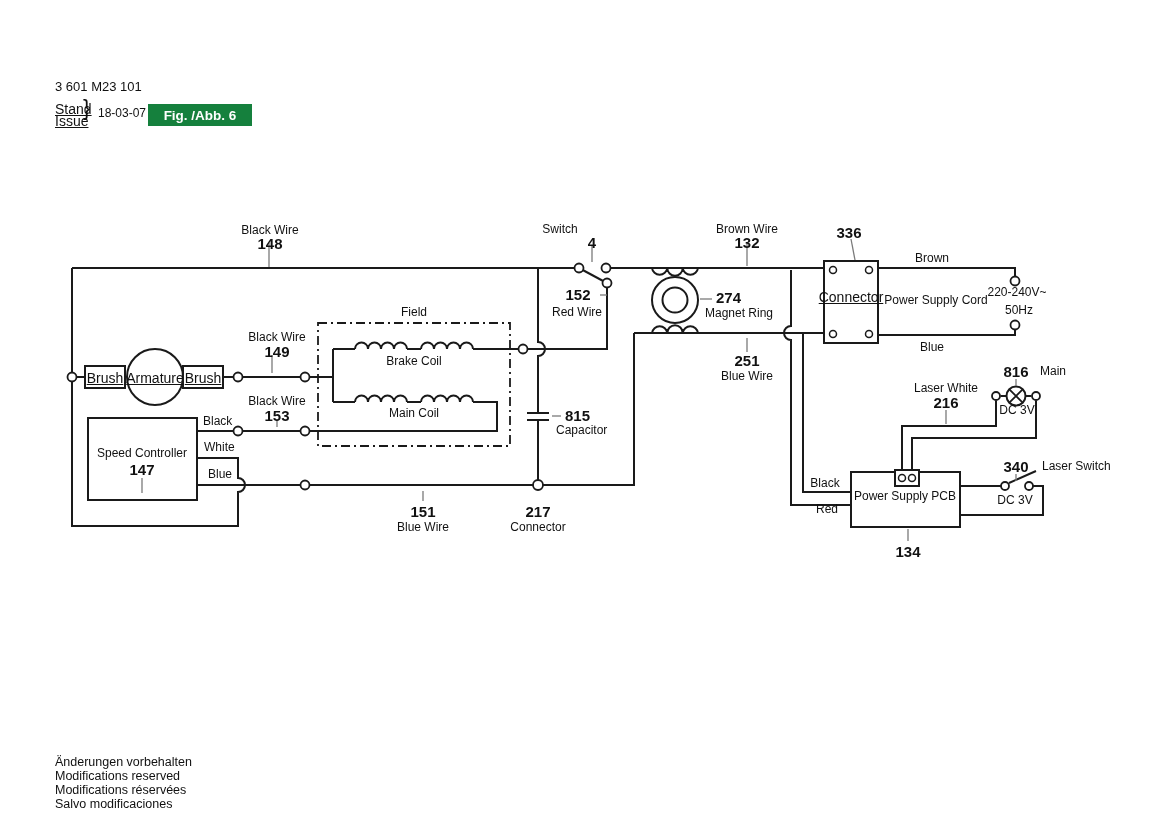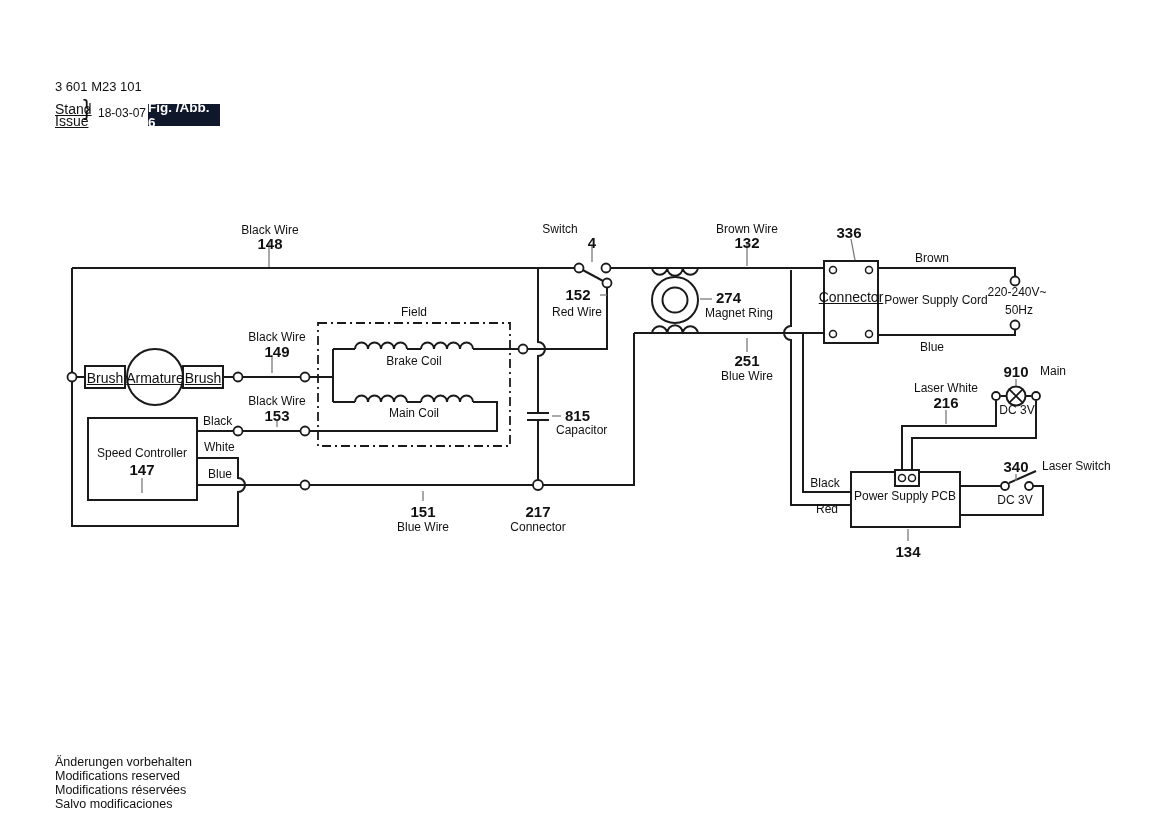--- a/index.html
+++ b/index.html
@@ -9,22 +9,22 @@
   }
   #schematic { position:absolute; left:0; top:0; }
   .lbl { position:absolute; font-size:12px; line-height:1.05; color:#111; white-space:nowrap; }
   .c   { transform:translateX(-50%); }
   .ref { font-size:15px; font-weight:bold; }
   .s11 { font-size:14px;text-decoration:underline; }
   .s13 { font-size:13px; }
   .s12f{ font-size:12.5px; }
   .brace { font-size:22px; font-weight:300; }
   .figbox {
-    position:absolute; left:148px; top:71px; width:72px; height:22px;
-    background:#0f172a; color:#fff; display:flex; align-items:center; justify-content:center;
+    position:absolute; left:148px; top:71px; width:104px; height:22px;
+    background:#15803d; color:#fff; display:flex; align-items:center; justify-content:center;
     font-size:13.5px; font-weight:bold;
   }
 </style>
 </head>
 <body>
 
 <div id="canvas">
 
   <svg id="schematic" width="1169" height="826" viewBox="0 0 1169 826">
 
@@ -188,21 +188,21 @@
 
   <span class="lbl c ref" style="left:423px;top:471px">151</span>
   <span class="lbl c" style="left:423px;top:488px">Blue Wire</span>
 
   <span class="lbl c ref" style="left:538px;top:471px">217</span>
   <span class="lbl c" style="left:538px;top:488px">Connector</span>
 
   <span class="lbl c" style="left:946px;top:349px">Laser White</span>
   <span class="lbl c ref" style="left:946px;top:362px">216</span>
 
-  <span class="lbl c ref" style="left:1016px;top:331px">910</span>
+  <span class="lbl c ref" style="left:1016px;top:331px">816</span>
   <span class="lbl" style="left:1040px;top:332px">Main</span>
   <span class="lbl c" style="left:1017px;top:371px">DC 3V</span>
 
   <span class="lbl c ref" style="left:1016px;top:426px">340</span>
   <span class="lbl" style="left:1042px;top:427px">Laser Switch</span>
   <span class="lbl c" style="left:1015px;top:461px">DC 3V</span>
 
   <span class="lbl c" style="left:905px;top:457px">Power Supply PCB</span>
   <span class="lbl c ref" style="left:908px;top:511px">134</span>
   <span class="lbl c" style="left:825px;top:444px">Black</span>

